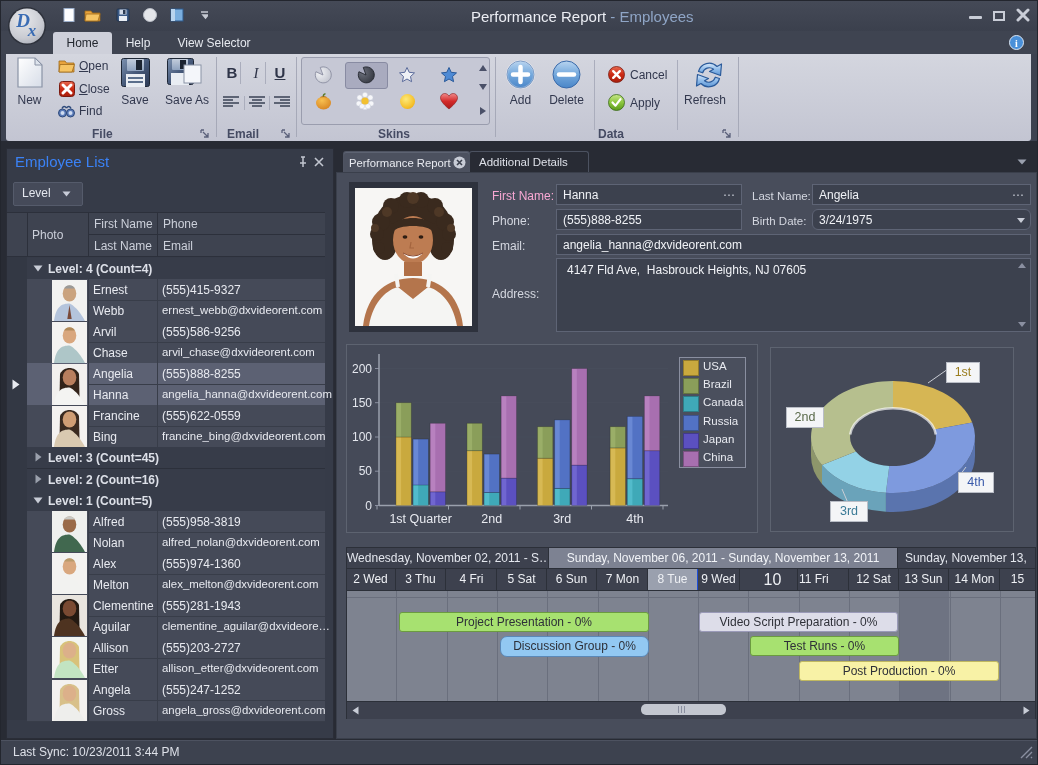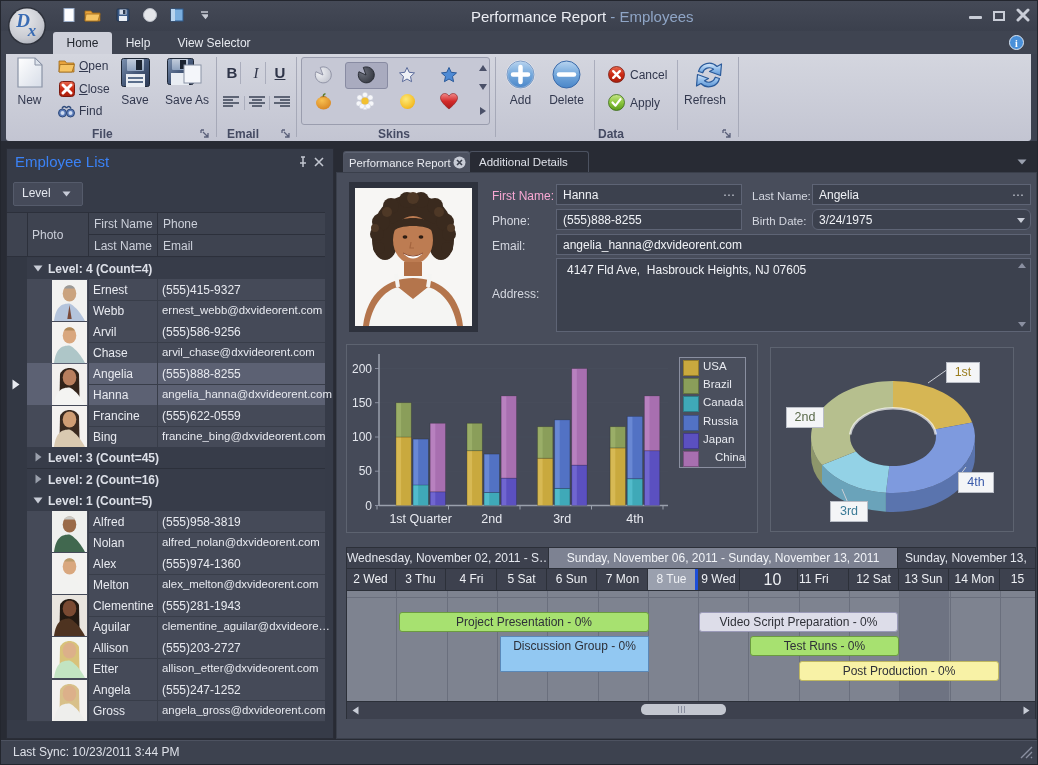--- a/index.html
+++ b/index.html
@@ -660,21 +660,21 @@
 <div class="abs" style="left:703px;top:360px;font-size:11.5px;color:#e8eaf0;">USA</div>
 <div class="abs" style="left:683px;top:378px;width:14px;height:14px;background:#8a9e5a;border:1px solid #00000044;"></div>
 <div class="abs" style="left:703px;top:378px;font-size:11.5px;color:#e8eaf0;">Brazil</div>
 <div class="abs" style="left:683px;top:396px;width:14px;height:14px;background:#3fa9b8;border:1px solid #00000044;"></div>
 <div class="abs" style="left:703px;top:396px;font-size:11.5px;color:#e8eaf0;">Canada</div>
 <div class="abs" style="left:683px;top:415px;width:14px;height:14px;background:#5272c4;border:1px solid #00000044;"></div>
 <div class="abs" style="left:703px;top:415px;font-size:11.5px;color:#e8eaf0;">Russia</div>
 <div class="abs" style="left:683px;top:433px;width:14px;height:14px;background:#5b50c0;border:1px solid #00000044;"></div>
 <div class="abs" style="left:703px;top:433px;font-size:11.5px;color:#e8eaf0;">Japan</div>
 <div class="abs" style="left:683px;top:451px;width:14px;height:14px;background:#a86fb0;border:1px solid #00000044;"></div>
-<div class="abs" style="left:703px;top:451px;font-size:11.5px;color:#e8eaf0;margin-left:12px;">China</div>
+<div class="abs" style="left:703px;top:451px;font-size:11.5px;color:#e8eaf0;">China</div>
 <div class="abs" style="left:770px;top:347px;width:244px;height:185px;background:#454a58;border:1px solid #5d6370;box-sizing:border-box;"></div>
 <svg class="abs" style="left:770px;top:347px" width="244" height="185" viewBox="0 0 244 185">
       <path d="M205.0 90.0 A82 56 0 0 1 115.9 145.8 l0 19 A82 56 0 0 0 205.0 109.0 z" fill="#5a74ae"></path>
       <path d="M115.9 145.8 A82 56 0 0 1 52.0 118.0 l0 19 A82 56 0 0 0 115.9 164.8 z" fill="#6aa3ba"></path>
       <path d="M52.0 118.0 A82 56 0 0 1 41.0 90.0 l0 19 A82 56 0 0 0 52.0 137.0 z" fill="#8d966b"></path>
       <path d="M123.0 34.0 A82 56 0 0 1 202.2 75.5 L164.5 82.5 A43 29 0 0 0 123.0 61.0 z" fill="#d6b654"></path>
       <path d="M202.2 75.5 A82 56 0 0 1 115.9 145.8 L119.3 118.9 A43 29 0 0 0 164.5 82.5 z" fill="#7e9ade"></path>
       <path d="M115.9 145.8 A82 56 0 0 1 52.0 118.0 L85.8 104.5 A43 29 0 0 0 119.3 118.9 z" fill="#93d2e6"></path>
       <path d="M52.0 118.0 A82 56 0 0 1 123.0 34.0 L123.0 61.0 A43 29 0 0 0 85.8 104.5 z" fill="#b6bf8e"></path>
       <path d="M80.2 87.5 A43 29 0 0 1 165.8 87.5" stroke="#ffffffaa" stroke-width="2.5" fill="none"></path>
@@ -702,21 +702,21 @@
 <div class="abs" style="left:897px;top:548px;width:1px;height:21px;background:#2c3039;"></div>
 <div class="abs" style="left:347px;top:548px;width:201px;height:21px;font-size:12px;color:#e4e7ee;text-align:center;line-height:21px;white-space:nowrap;overflow:hidden;">Wednesday, November 02, 2011 - S…</div>
 <div class="abs" style="left:549px;top:548px;width:348px;height:21px;font-size:12px;color:#f2f4f8;text-align:center;line-height:21px;white-space:nowrap;">Sunday, November 06, 2011 - Sunday, November 13, 2011</div>
 <div class="abs" style="left:899px;top:548px;width:137px;height:21px;font-size:12px;color:#e4e7ee;text-align:center;line-height:21px;white-space:nowrap;overflow:hidden;">Sunday, November 13,&nbsp;</div>
 <div class="abs" style="left:346px;top:569px;width:50px;height:21px;background:transparent;border-right:1px solid #2c3039;box-sizing:border-box;font-size:12px;color:#eef0f4;text-align:center;line-height:21px;">2 Wed</div>
 <div class="abs" style="left:396px;top:569px;width:50px;height:21px;background:transparent;border-right:1px solid #2c3039;box-sizing:border-box;font-size:12px;color:#eef0f4;text-align:center;line-height:21px;">3 Thu</div>
 <div class="abs" style="left:447px;top:569px;width:50px;height:21px;background:transparent;border-right:1px solid #2c3039;box-sizing:border-box;font-size:12px;color:#eef0f4;text-align:center;line-height:21px;">4 Fri</div>
 <div class="abs" style="left:497px;top:569px;width:50px;height:21px;background:transparent;border-right:1px solid #2c3039;box-sizing:border-box;font-size:12px;color:#eef0f4;text-align:center;line-height:21px;">5 Sat</div>
 <div class="abs" style="left:547px;top:569px;width:50px;height:21px;background:transparent;border-right:1px solid #2c3039;box-sizing:border-box;font-size:12px;color:#eef0f4;text-align:center;line-height:21px;">6 Sun</div>
 <div class="abs" style="left:598px;top:569px;width:50px;height:21px;background:transparent;border-right:1px solid #2c3039;box-sizing:border-box;font-size:12px;color:#eef0f4;text-align:center;line-height:21px;">7 Mon</div>
-<div class="abs" style="left:648px;top:569px;width:50px;height:21px;background:#9aa0ae;border-right:3px solid #1d4ed8;box-sizing:border-box;font-size:12px;color:#eef0f4;text-align:center;line-height:21px;">8 Tue</div>
+<div class="abs" style="left:648px;top:569px;width:50px;height:21px;background:#9aa0ae;border-right:1px solid #1d4ed8;box-sizing:border-box;font-size:12px;color:#eef0f4;text-align:center;line-height:21px;">8 Tue</div>
 <div class="abs" style="left:698px;top:569px;width:42px;height:21px;background:transparent;border-right:1px solid #2c3039;box-sizing:border-box;font-size:12px;color:#eef0f4;text-align:center;line-height:21px;">9 Wed</div>
 <div class="abs" style="left:748px;top:569px;width:50px;height:21px;background:transparent;border-right:1px solid #2c3039;box-sizing:border-box;font-size:16px;color:#eef0f4;text-align:center;line-height:21px;">10 Thu</div>
 <div class="abs" style="left:799px;top:569px;width:50px;height:21px;background:transparent;border-right:1px solid #2c3039;box-sizing:border-box;font-size:12px;color:#eef0f4;text-align:left;line-height:21px;">11 Fri</div>
 <div class="abs" style="left:849px;top:569px;width:50px;height:21px;background:transparent;border-right:1px solid #2c3039;box-sizing:border-box;font-size:12px;color:#eef0f4;text-align:center;line-height:21px;">12 Sat</div>
 <div class="abs" style="left:899px;top:569px;width:50px;height:21px;background:transparent;border-right:1px solid #2c3039;box-sizing:border-box;font-size:12px;color:#eef0f4;text-align:center;line-height:21px;">13 Sun</div>
 <div class="abs" style="left:950px;top:569px;width:50px;height:21px;background:transparent;border-right:1px solid #2c3039;box-sizing:border-box;font-size:12px;color:#eef0f4;text-align:center;line-height:21px;">14 Mon</div>
 <div class="abs" style="left:1000px;top:569px;width:36px;height:21px;background:transparent;border-right:1px solid #2c3039;box-sizing:border-box;font-size:12px;color:#eef0f4;text-align:center;line-height:21px;">15</div>
 <div class="abs" style="left:347px;top:590px;width:689px;height:1px;background:#2c3039;"></div>
 <div class="abs" style="left:347px;top:591px;width:688px;height:110px;background:#7e8390;"></div>
 <div class="abs" style="left:899px;top:591px;width:50px;height:110px;background:#6e7382;"></div>
@@ -728,21 +728,21 @@
 <div class="abs" style="left:648px;top:591px;width:1px;height:110px;background:#6a6f7d;"></div>
 <div class="abs" style="left:698px;top:591px;width:1px;height:110px;background:#6a6f7d;"></div>
 <div class="abs" style="left:748px;top:591px;width:1px;height:110px;background:#6a6f7d;"></div>
 <div class="abs" style="left:799px;top:591px;width:1px;height:110px;background:#6a6f7d;"></div>
 <div class="abs" style="left:849px;top:591px;width:1px;height:110px;background:#6a6f7d;"></div>
 <div class="abs" style="left:899px;top:591px;width:1px;height:110px;background:#6a6f7d;"></div>
 <div class="abs" style="left:950px;top:591px;width:1px;height:110px;background:#6a6f7d;"></div>
 <div class="abs" style="left:1000px;top:591px;width:1px;height:110px;background:#6a6f7d;"></div>
 <div class="abs" style="left:347px;top:597px;width:688px;height:1px;background:#6a6f7d;"></div>
 <div class="abs" style="left:399px;top:612px;width:250px;height:20px;background:#a7e170;border:1px solid #6b9b40;border-radius:3px;box-sizing:border-box;font-size:12px;color:#2e3038;text-align:center;line-height:18px;white-space:nowrap;">Project Presentation - 0%</div>
-<div class="abs" style="left:500px;top:636px;width:149px;height:36px;background:#92c8f2;border:1px solid #5a88b8;border-radius:1px;box-sizing:border-box;font-size:12px;color:#2e3038;text-align:center;line-height:18px;white-space:nowrap;">Discussion Group - 0%</div>
+<div class="abs" style="left:500px;top:636px;width:149px;height:21px;background:#92c8f2;border:1px solid #5a88b8;border-radius:7px;box-sizing:border-box;font-size:12px;color:#2e3038;text-align:center;line-height:18px;white-space:nowrap;">Discussion Group - 0%</div>
 <div class="abs" style="left:699px;top:612px;width:199px;height:20px;background:#dddde9;border:1px solid #9a9ab8;border-radius:3px;box-sizing:border-box;font-size:12px;color:#2e3038;text-align:center;line-height:18px;white-space:nowrap;">Video Script Preparation - 0%</div>
 <div class="abs" style="left:750px;top:636px;width:149px;height:20px;background:#a7e170;border:1px solid #6b9b40;border-radius:3px;box-sizing:border-box;font-size:12px;color:#2e3038;text-align:center;line-height:18px;white-space:nowrap;">Test Runs - 0%</div>
 <div class="abs" style="left:799px;top:661px;width:200px;height:20px;background:#f8f2a6;border:1px solid #c0b860;border-radius:3px;box-sizing:border-box;font-size:12px;color:#2e3038;text-align:center;line-height:18px;white-space:nowrap;">Post Production - 0%</div>
 <div class="abs" style="left:347px;top:701px;width:688px;height:17px;background:#3d414e;border-top:1px solid #2c3039;"></div>
 <svg class="abs" style="left:352px;top:706px" width="7" height="9">
       <path d="M6.5 0.5L0.5 4.5 6.5 8.5z" fill="#c8ccd6"></path>
     </svg>
 <svg class="abs" style="left:1023px;top:706px" width="7" height="9">
       <path d="M0.5 0.5L6.5 4.5 0.5 8.5z" fill="#c8ccd6"></path>
     </svg>

